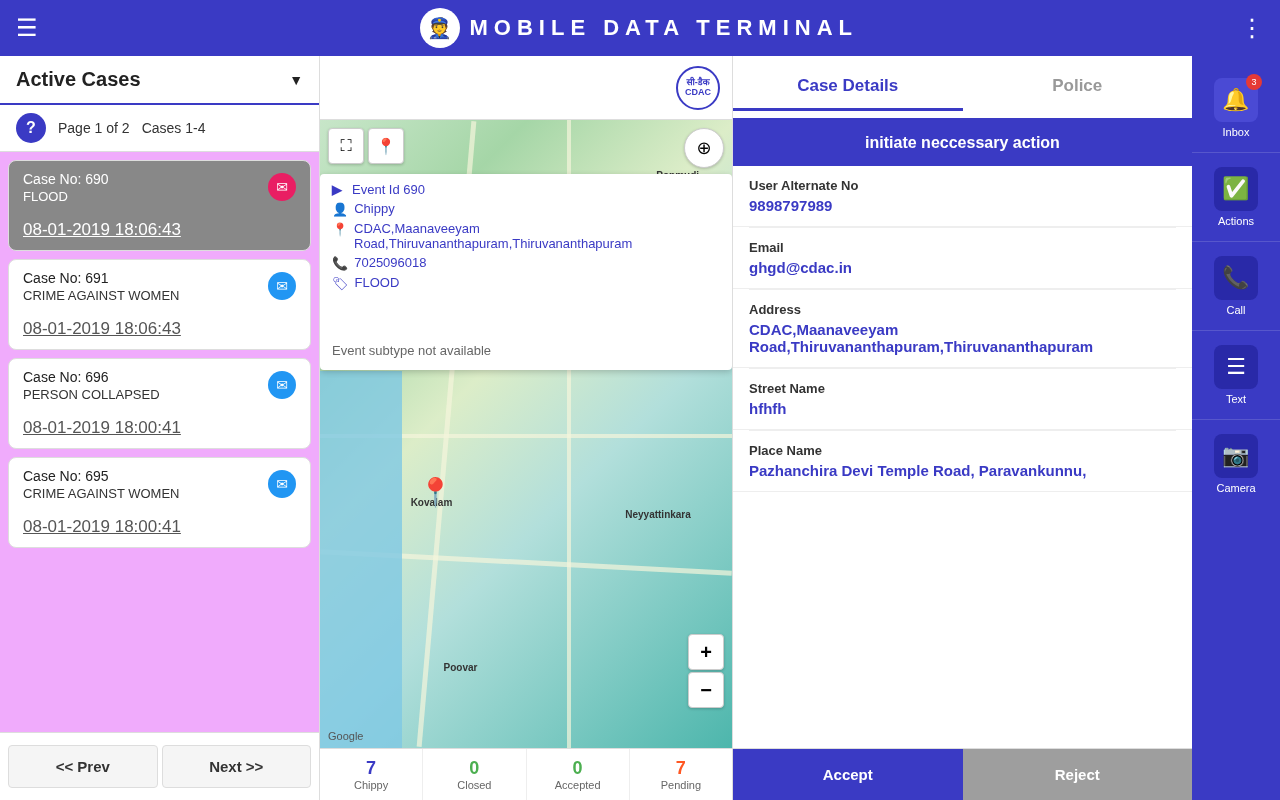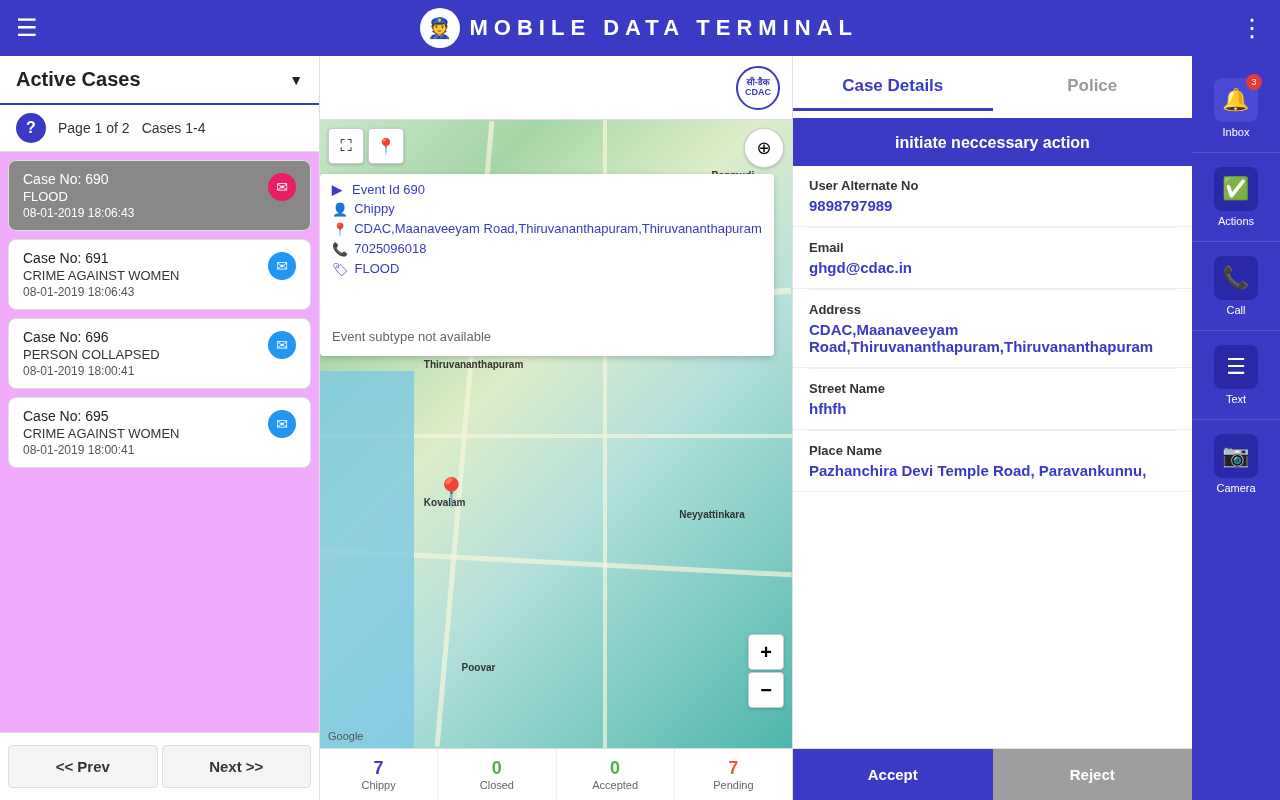--- a/index.html
+++ b/index.html
@@ -116,21 +116,21 @@
       background: #888;
     }
     .case-item.active .case-no,
     .case-item.active .case-type,
     .case-item.active .case-date {
       color: white;
     }
     .case-info { flex: 1; }
     .case-no { font-size: 14px; font-weight: normal; color: #222; }
     .case-type { font-size: 13px; color: #333; margin-top: 2px; }
-    .case-date { font-size: 12px; color: #555; margin-top: 2px; }
+    .case-date { font-size: 17px; color: #555; margin-top: 16px; text-decoration: underline; }
     .case-icon { margin-left: 8px; margin-top: 2px; }
     .email-icon-pink {
       width: 28px; height: 28px;
       background: #e91e63;
       border-radius: 50%;
       display: flex; align-items: center; justify-content: center;
       color: white; font-size: 14px;
     }
     .email-icon-blue {
       width: 28px; height: 28px;
@@ -336,21 +336,21 @@
     }
     .stat-item:last-child { border-right: none; }
     .stat-number { font-size: 18px; font-weight: bold; }
     .stat-label { font-size: 11px; color: #666; }
     .stat-number.blue { color: #3a3ac4; }
     .stat-number.green { color: #4caf50; }
     .stat-number.orange { color: #ff5722; }
 
     
     #right-panel {
-      width: 400px;
+      width: 460px;
       background: white;
       display: flex;
       flex-direction: column;
       border-left: 1px solid #ddd;
     }
 
     #case-tabs {
       display: flex;
       border-bottom: 2px solid #3a3ac4;
       background: white;

